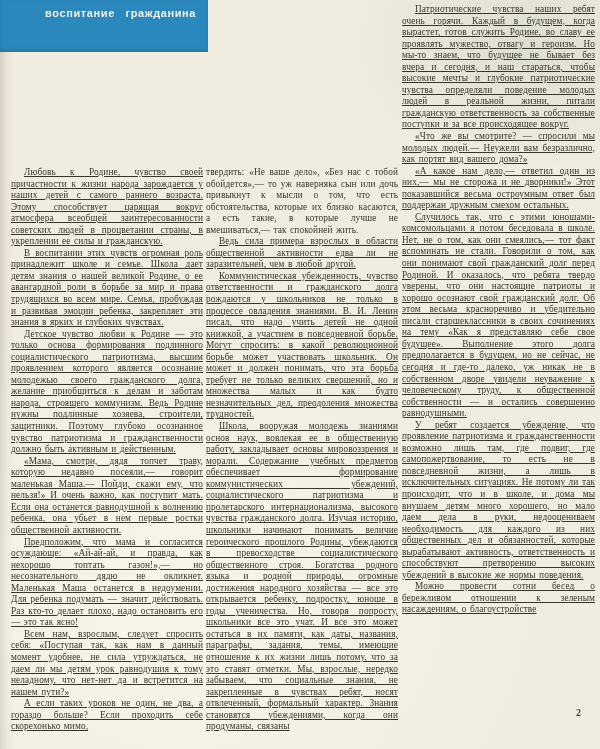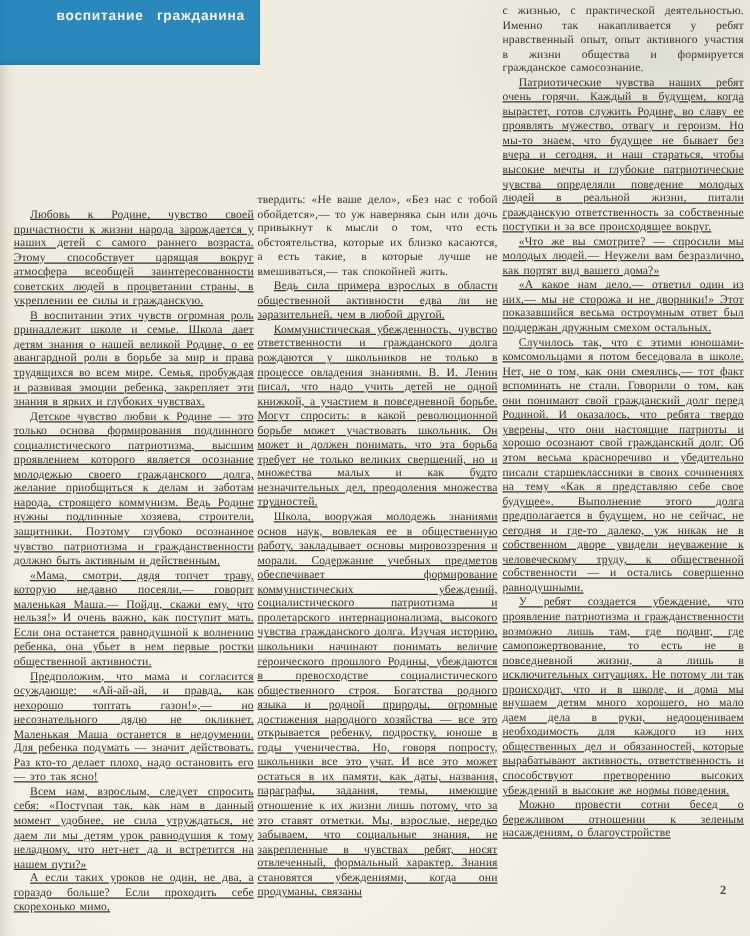--- a/index.html
+++ b/index.html
@@ -34,21 +34,21 @@
     color:#24201a;
   }
   .col{
     position:absolute;
     font-size:9.3px;line-height:11.55px;
     text-align:justify;
     letter-spacing:.1px;word-spacing:1px;
     color:var(--ink,#3a342c);
   }
   .col-1{left:11px;top:167px;width:192px;}
-  .col-2{left:206px;top:155px;width:192px;}
+  .col-2{left:206px;top:167px;width:192px;}
   .col-3{left:402px;top:4px;width:193px;height:712px;}
   .col p{margin:0;padding:0;}
   .col p.ind{text-indent:13px;text-decoration:underline;}
   .col p.noind{text-indent:0;}
   .pagenum{
     position:absolute;left:576px;top:707px;
     font-size:10px;font-weight:bold;color:#4a443a;
   }
 </style>
 </head>
@@ -73,21 +73,20 @@
       <p class="ind">Всем нам, взрослым, следует спросить себя: «Поступая так, как нам в данный момент удобнее, не сила утруждаться, не даем ли мы детям урок равнодушия к тому неладному, что нет-нет да и встретится на нашем пути?»</p>
       <p class="ind">А если таких уроков не один, не два, а гораздо больше? Если проходить себе скорехонько мимо,</p>
     </div>
   <div class="col col-2" id="col-1">
       <p class="noind">твердить: «Не ваше дело», «Без нас с тобой обойдется»,— то уж наверняка сын или дочь привыкнут к мысли о том, что есть обстоятельства, которые их близко касаются, а есть такие, в которые лучше не вмешиваться,— так спокойней жить.</p>
       <p class="ind">Ведь сила примера взрослых в области общественной активности едва ли не заразительней, чем в любой другой.</p>
       <p class="ind">Коммунистическая убежденность, чувство ответственности и гражданского долга рождаются у школьников не только в процессе овладения знаниями. В. И. Ленин писал, что надо учить детей не одной книжкой, а участием в повседневной борьбе. Могут спросить: в какой революционной борьбе может участвовать школьник. Он может и должен понимать, что эта борьба требует не только великих свершений, но и множества малых и как будто незначительных дел, преодоления множества трудностей.</p>
       <p class="ind">Школа, вооружая молодежь знаниями основ наук, вовлекая ее в общественную работу, закладывает основы мировоззрения и морали. Содержание учебных предметов обеспечивает формирование коммунистических убеждений, социалистического патриотизма и пролетарского интернационализма, высокого чувства гражданского долга. Изучая историю, школьники начинают понимать величие героического прошлого Родины, убеждаются в превосходстве социалистического общественного строя. Богатства родного языка и родной природы, огромные достижения народного хозяйства — все это открывается ребенку, подростку, юноше в годы ученичества. Но, говоря попросту, школьники все это учат. И все это может остаться в их памяти, как даты, названия, параграфы, задания, темы, имеющие отношение к их жизни лишь потому, что за это ставят отметки. Мы, взрослые, нередко забываем, что социальные знания, не закрепленные в чувствах ребят, носят отвлеченный, формальный характер. Знания становятся убеждениями, когда они продуманы, связаны</p>
     </div>
   <div class="col col-3" id="col-2">
-      <p class="noind">с жизнью, с практической деятельностью. Именно так накапливается у ребят нравственный опыт, опыт активного участия в жизни общества и формируется гражданское самосознание.</p>
       <p class="ind">Патриотические чувства наших ребят очень горячи. Каждый в будущем, когда вырастет, готов служить Родине, во славу ее проявлять мужество, отвагу и героизм. Но мы-то знаем, что будущее не бывает без вчера и сегодня, и наш стараться, чтобы высокие мечты и глубокие патриотические чувства определяли поведение молодых людей в реальной жизни, питали гражданскую ответственность за собственные поступки и за все происходящее вокруг.</p>
       <p class="ind">«Что же вы смотрите? — спросили мы молодых людей.— Неужели вам безразлично, как портят вид вашего дома?»</p>
       <p class="ind">«А какое нам дело,— ответил один из них,— мы не сторожа и не дворники!» Этот показавшийся весьма остроумным ответ был поддержан дружным смехом остальных.</p>
       <p class="ind">Случилось так, что с этими юношами-комсомольцами я потом беседовала в школе. Нет, не о том, как они смеялись,— тот факт вспоминать не стали. Говорили о том, как они понимают свой гражданский долг перед Родиной. И оказалось, что ребята твердо уверены, что они настоящие патриоты и хорошо осознают свой гражданский долг. Об этом весьма красноречиво и убедительно писали старшеклассники в своих сочинениях на тему «Как я представляю себе свое будущее». Выполнение этого долга предполагается в будущем, но не сейчас, не сегодня и где-то далеко, уж никак не в собственном дворе увидели неуважение к человеческому труду, к общественной собственности — и остались совершенно равнодушными.</p>
       <p class="ind">У ребят создается убеждение, что проявление патриотизма и гражданственности возможно лишь там, где подвиг, где самопожертвование, то есть не в повседневной жизни, а лишь в исключительных ситуациях. Не потому ли так происходит, что и в школе, и дома мы внушаем детям много хорошего, но мало даем дела в руки, недооцениваем необходимость для каждого из них общественных дел и обязанностей, которые вырабатывают активность, ответственность и способствуют претворению высоких убеждений в высокие же нормы поведения.</p>
       <p class="ind">Можно провести сотни бесед о бережливом отношении к зеленым насаждениям, о благоустройстве</p>
     </div>
 
   <div class="pagenum">2</div>
 

